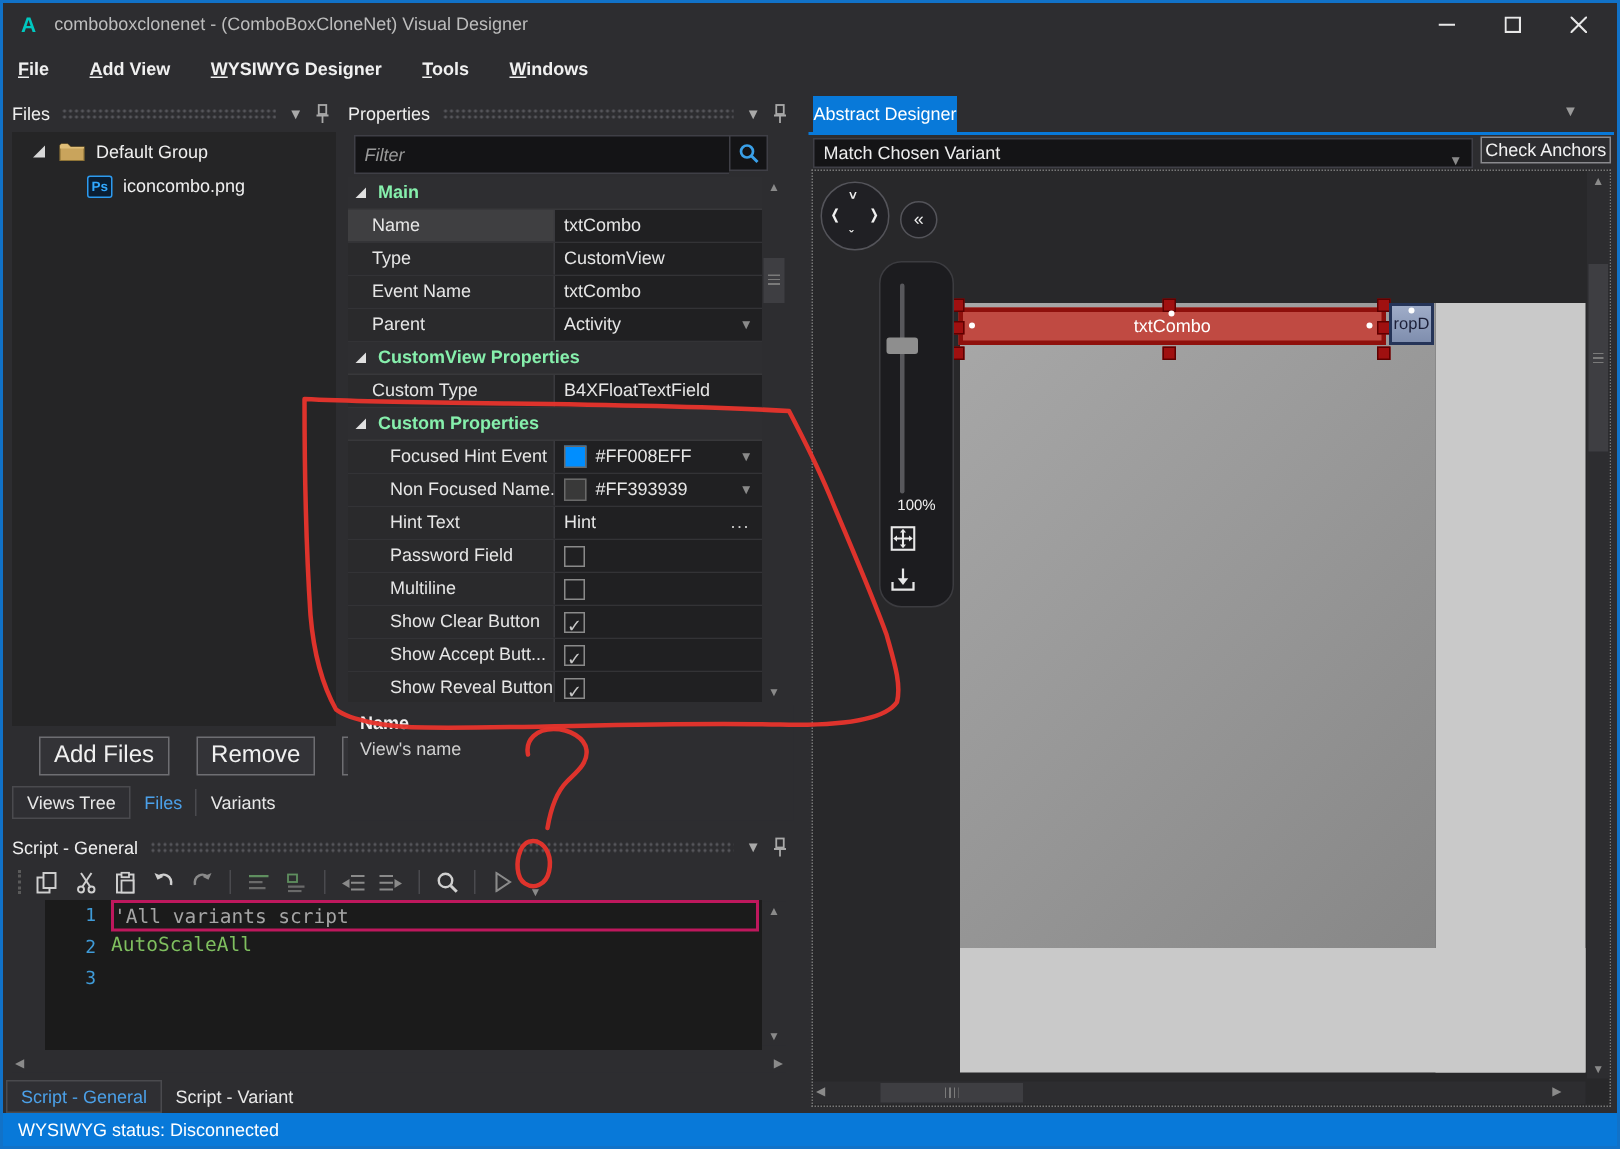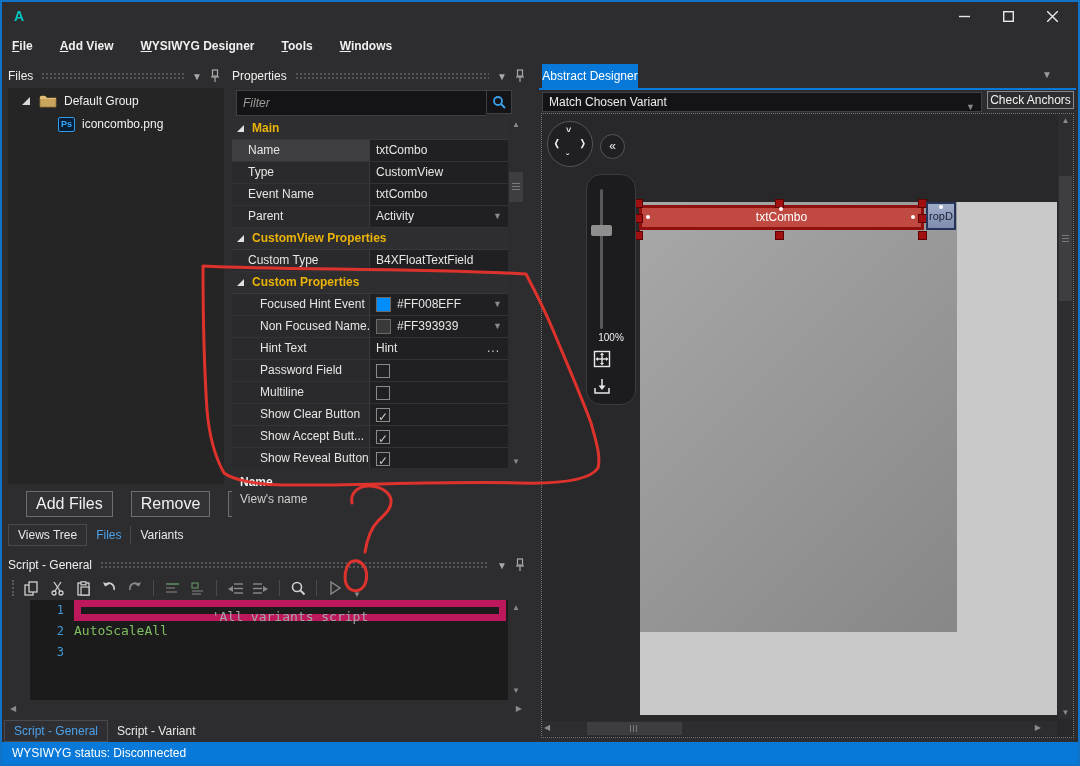--- a/index.html
+++ b/index.html
@@ -46,21 +46,21 @@
 
   
   .props-header { left:230px; top:64px; width:297px; }
   .filter-row { position:absolute; left:234px; top:88px; width:276px; height:24px; display:flex; }
   .filter-input { flex:1; background:#141416; border:1px solid #3F3F46; border-right:none; color:#E8E8E8;
     font-style:italic; padding:12px 6px; font-size:12px; font-family:"Liberation Sans",sans-serif; outline:none; }
   .filter-input::placeholder { color:#9A9A9A; font-style:italic; }
   .search-btn { width:26px; background:#141416; border:1px solid #3F3F46; display:flex; align-items:center; justify-content:center; }
   .prop-grid { position:absolute; left:230px; top:116px; width:276px; height:350px; background:#252526; overflow:hidden; }
   .pgroup { position:relative; height:22px; background:#2E2E31; border-bottom:1px solid #38383B;
-    font-weight:bold; color:#eab308; line-height:21px; padding-left:20px; }
+    font-weight:bold; color:#86efac; line-height:21px; padding-left:20px; }
   .pgroup .gtri { position:absolute; left:5px; top:7px; width:0; height:0; border-bottom:7px solid #E0E0E0; border-left:7px solid transparent; }
   .prow { position:relative; display:flex; height:22px; border-bottom:1px solid #333336; background:#252526; }
   .pname { width:138px; background:#2A2A2C; border-right:1px solid #3A3A3E; line-height:21px; color:#E6E6E6;
     padding-left:16px; white-space:nowrap; overflow:hidden; }
   .prow.child .pname { padding-left:28px; }
   .prow.selected .pname { background:#3F3F41; }
   .pval { flex:1; background:#202022; line-height:21px; color:#E6E6E6; padding-left:6px; display:flex; align-items:center; position:relative; }
   .val-chev { position:absolute; right:6px; color:#8A8A8A; font-size:9px; }
   .swatch { width:15px; height:15px; border:1px solid #6A6A6A; margin-right:6px; flex:none; }
   .cb { width:14px; height:14px; border:1px solid #8A8A8A; position:relative; }
@@ -77,21 +77,21 @@
   .script-toolbar { position:absolute; left:6px; top:575px; width:521px; height:22px; display:flex; align-items:center; gap:6px; }
   .tb-grip { width:3px; height:16px; margin-left:4px; border-left:2px dotted #5A5A5A; }
   .tb-btn { width:20px; height:20px; display:flex; align-items:center; justify-content:center; }
   .tb-sep { width:1px; height:16px; background:#4A4A4E; margin:0 2px; }
   .tb-overflow { color:#8A8A8A; font-size:8px; margin-left:2px; align-self:flex-end; }
   .editor { position:absolute; left:28px; top:598px; width:478px; height:100px; background:#1B1B1B;
     font-family:"DejaVu Sans Mono", monospace; font-size:13px; }
   .code-line { display:flex; height:21px; line-height:20px; }
   .lnum { width:44px; text-align:right; padding-right:10px; color:#3F9BD8; font-size:12px; }
   .ctext { flex:1; white-space:pre; }
-  .code-line.current .ctext { border:7px solid #be185d; margin-right:2px;text-align:center; }
+  .code-line.current .ctext { border:2px solid #be185d; margin-right:2px; }
   .c-comment { color:#A5A5A5; }
   .c-green { color:#7FBF5F; }
   .editor-vscroll { position:absolute; left:506px; top:599px; width:16px; height:96px; background:#2D2D30; }
   .editor-hscroll { position:absolute; left:6px; top:700px; width:516px; height:13px; background:#2D2D30; }
   .hs-left { position:absolute; left:2px; top:0; } .hs-right { position:absolute; right:2px; top:0; }
   .script-tabs { position:absolute; left:2px; top:716px; width:525px; height:26px; display:flex; align-items:center; }
 
   
   .rp-tab { position:absolute; left:540px; top:62px; width:96px; height:24px; background:#0879D9; color:#FFF;
     display:flex; align-items:center; justify-content:center; }
@@ -138,20 +138,21 @@
   
   .annotation { position:absolute; left:0; top:0; width:1080px; height:766px; pointer-events:none; z-index:60; }
 </style>
 </head>
 <body>
 
 <div id="window">
 
   <div class="titlebar">
     <span class="app-logo">A</span>
+    <span class="app-title">comboboxclonenet - (ComboBoxCloneNet) Visual Designer</span>
     <div class="win-btns">
       <span class="win-btn">
         <svg width="11" height="11" viewBox="0 0 11 11">
             <line x1="0" y1="5.5" x2="11" y2="5.5" stroke="#E8E8E8" stroke-width="1.4"></line>
           </svg>
       </span>
       <span class="win-btn">
         <svg width="11" height="11" viewBox="0 0 11 11">
             <rect x="0.7" y="0.7" width="9.6" height="9.6" fill="none" stroke="#E8E8E8" stroke-width="1.4"></rect>
           </svg>

